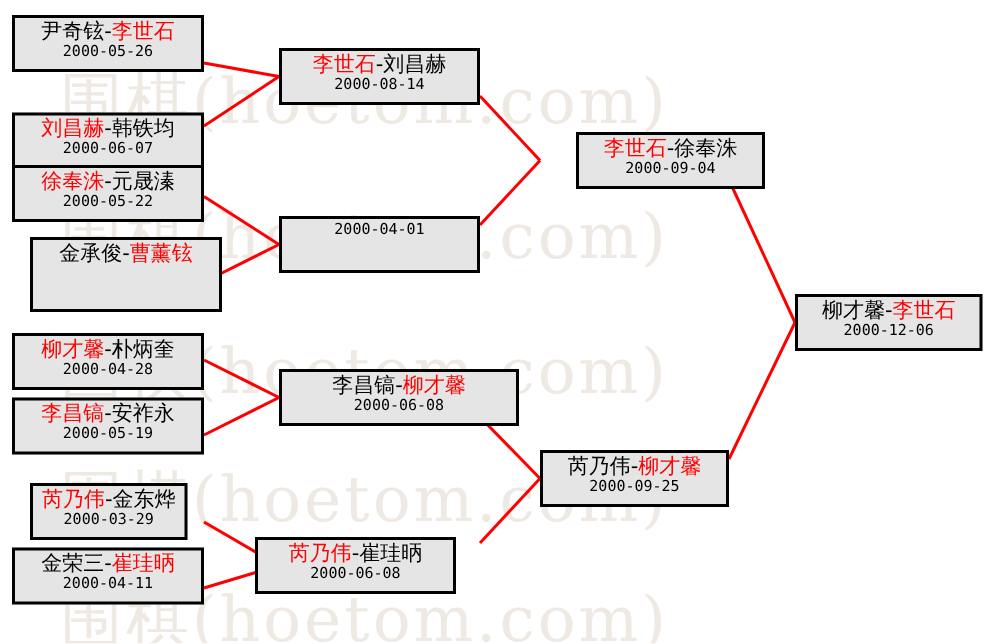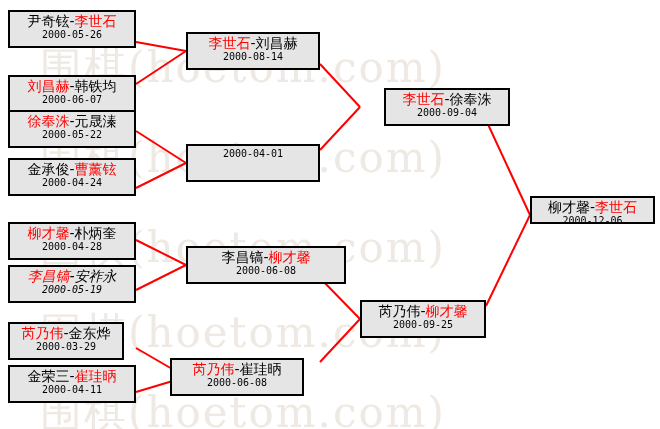--- a/index.html
+++ b/index.html
@@ -110,33 +110,32 @@
         <div class="date">2000-05-26</div>
       </div>
       <div class="match-box" style="left: 8px; top: 75px; width: 128px; height: 38px;">
         <div class="players"><span class="p-win">刘昌赫</span><span class="dash">-</span><span class="p-lose">韩铁均</span></div>
         <div class="date">2000-06-07</div>
       </div>
       <div class="match-box" style="left: 8px; top: 110px; width: 128px; height: 38px;">
         <div class="players"><span class="p-win">徐奉洙</span><span class="dash">-</span><span class="p-lose">元晟溱</span></div>
         <div class="date">2000-05-22</div>
       </div>
-      <div class="match-box" style="left: 8px; top: 158px; width: 128px; height: 38px;">
+      <div class="match-box" style="left: 20px; top: 158px; width: 128px; height: 50px;">
         <div class="players"><span class="p-lose">金承俊</span><span class="dash">-</span><span class="p-win">曹薰铉</span></div>
-        <div class="date">2000-04-24</div>
       </div>
       <div class="match-box" style="left: 8px; top: 222px; width: 128px; height: 38px;">
         <div class="players"><span class="p-win">柳才馨</span><span class="dash">-</span><span class="p-lose">朴炳奎</span></div>
         <div class="date">2000-04-28</div>
       </div>
-      <div class="match-box" style="left: 8px; top: 265px; width: 128px; height: 38px; font-style: italic;">
+      <div class="match-box" style="left: 8px; top: 265px; width: 128px; height: 38px;">
         <div class="players"><span class="p-win">李昌镐</span><span class="dash">-</span><span class="p-lose">安祚永</span></div>
         <div class="date">2000-05-19</div>
       </div>
-      <div class="match-box" style="left: 8px; top: 322px; width: 116px; height: 38px;">
+      <div class="match-box" style="left: 20px; top: 322px; width: 105px; height: 38px;">
         <div class="players"><span class="p-win">芮乃伟</span><span class="dash">-</span><span class="p-lose">金东烨</span></div>
         <div class="date">2000-03-29</div>
       </div>
       <div class="match-box" style="left: 8px; top: 365px; width: 128px; height: 38px;">
         <div class="players"><span class="p-lose">金荣三</span><span class="dash">-</span><span class="p-win">崔珪昞</span></div>
         <div class="date">2000-04-11</div>
       </div>
       <div class="match-box" style="left: 186px; top: 32px; width: 134px; height: 38px;">
         <div class="players"><span class="p-win">李世石</span><span class="dash">-</span><span class="p-lose">刘昌赫</span></div>
         <div class="date">2000-08-14</div>
@@ -153,19 +152,19 @@
         <div class="date">2000-06-08</div>
       </div>
       <div class="match-box" style="left: 360px; top: 88px; width: 126px; height: 38px; margin-left: 24px;">
         <div class="players"><span class="p-win">李世石</span><span class="dash">-</span><span class="p-lose">徐奉洙</span></div>
         <div class="date">2000-09-04</div>
       </div>
       <div class="match-box" style="left: 360px; top: 300px; width: 126px; height: 38px;">
         <div class="players"><span class="p-lose">芮乃伟</span><span class="dash">-</span><span class="p-win">柳才馨</span></div>
         <div class="date">2000-09-25</div>
       </div>
-      <div class="match-box" style="left: 530px; top: 196px; width: 125px; height: 28px;">
+      <div class="match-box" style="left: 530px; top: 196px; width: 125px; height: 38px;">
         <div class="players"><span class="p-lose">柳才馨</span><span class="dash">-</span><span class="p-win">李世石</span></div>
         <div class="date">2000-12-06</div>
       </div>
     </div>
 
 </div>
 
 </body></html>

